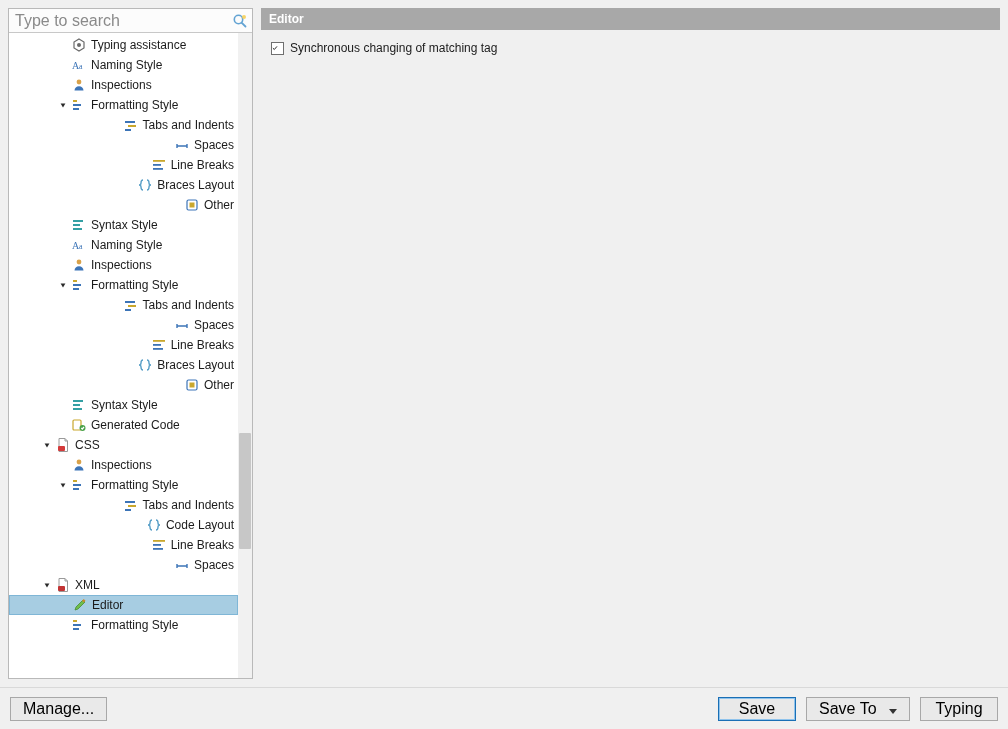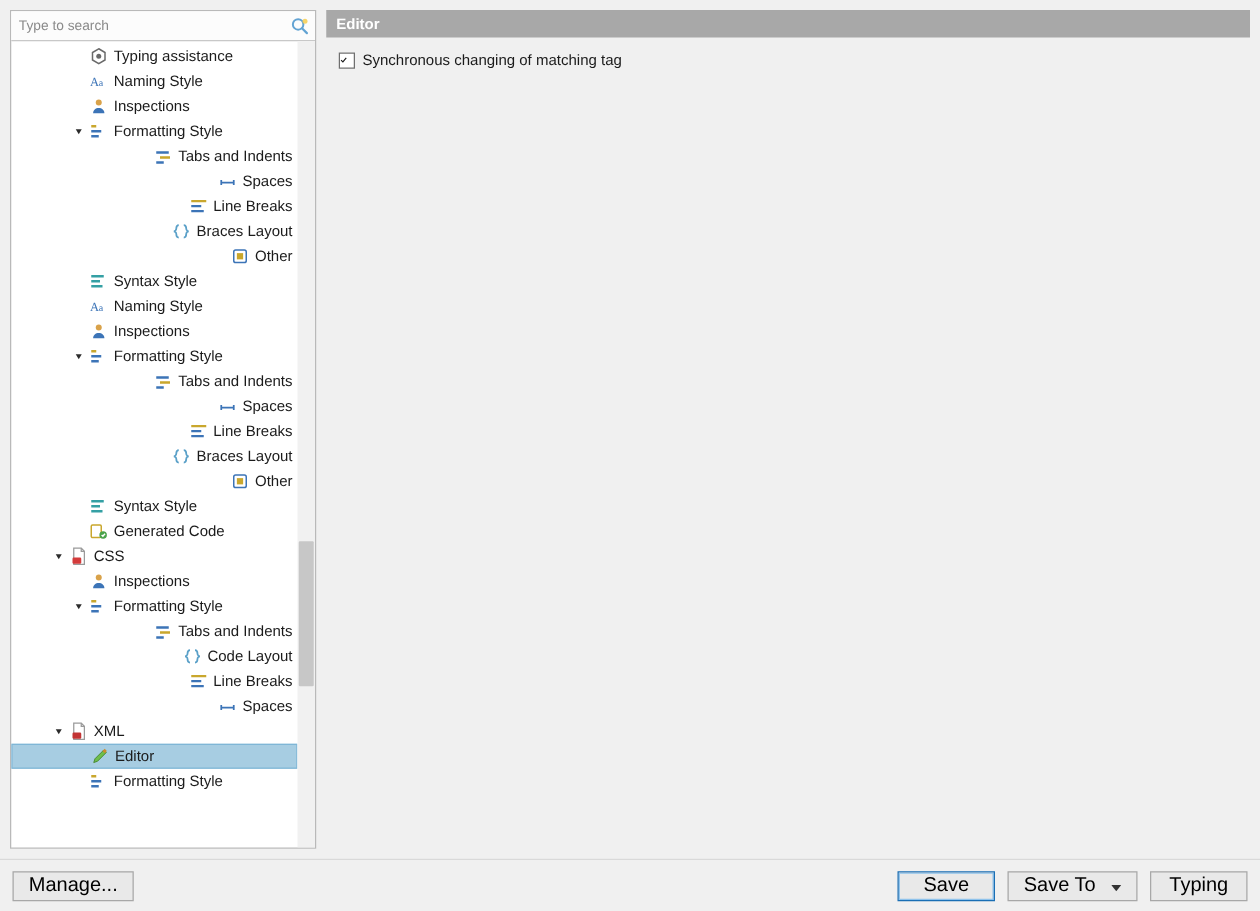--- a/index.html
+++ b/index.html
@@ -34,21 +34,21 @@
   .search-box {
     position: relative;
     height: 24px;
     border-bottom: 1px solid #c8c8c8;
     background:#fcfcfc;
   }
   .search-box input {
     width: 100%; height: 100%;
     border: none; outline: none;
     padding: 0 24px 0 6px;
-    font-size: 11px;
+    font-size: 16px;
     color: #404040;
     background: transparent;
   }
   .search-box input::placeholder { color:#8a8a8a; }
   .search-icon {
     position: absolute; right: 4px; top: 50%; transform: translateY(-50%);
     width: 16px; height: 16px;
     opacity:.8;
   }
   .tree-wrap {

